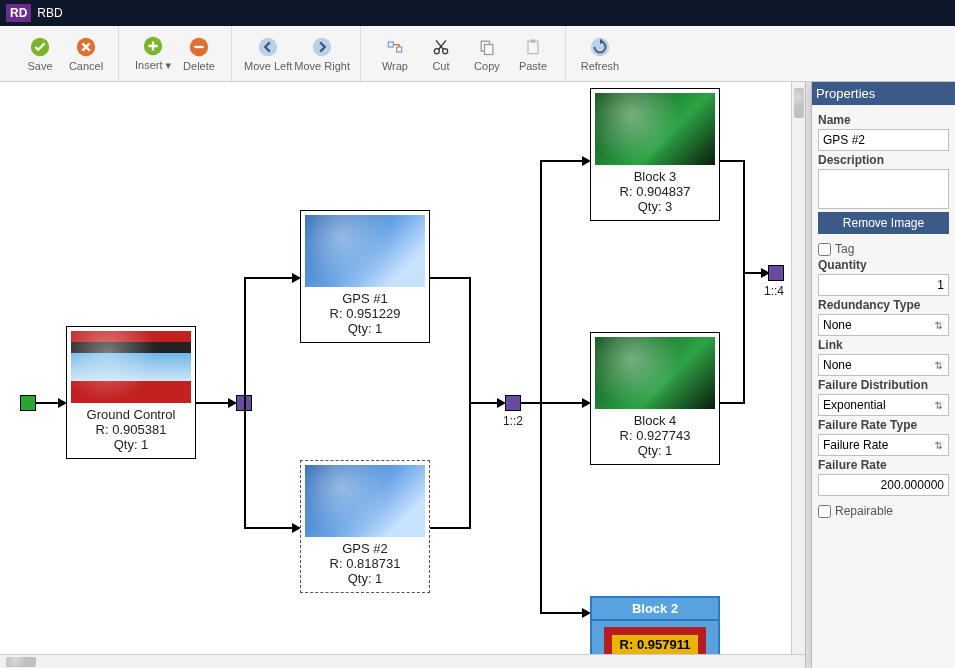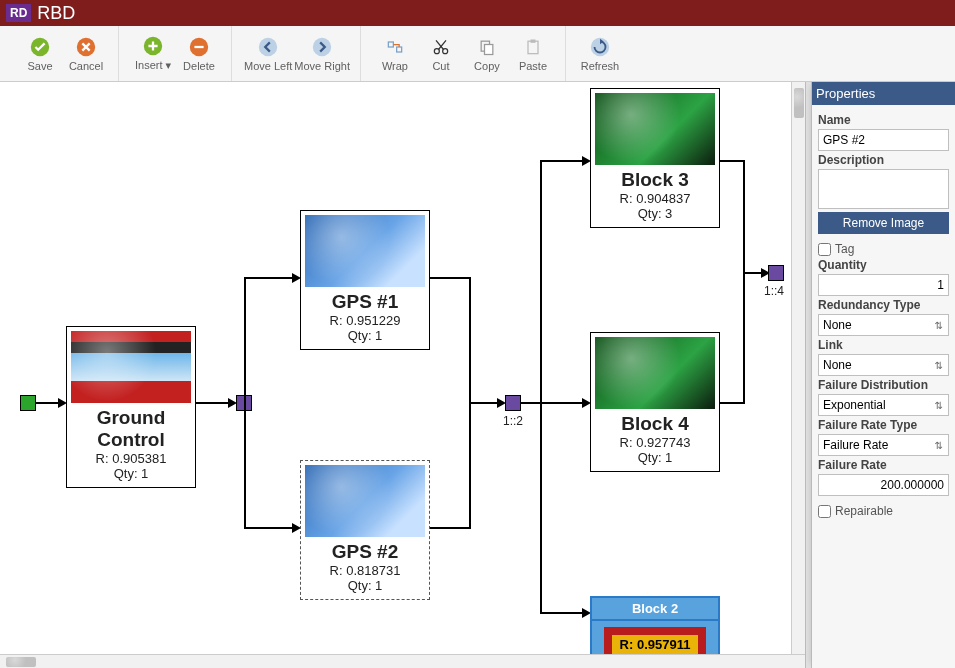--- a/index.html
+++ b/index.html
@@ -4,35 +4,35 @@
 <style>
 * { box-sizing: border-box; margin: 0; padding: 0; }
 body {
   font-family: -apple-system, BlinkMacSystemFont, "Segoe UI", Arial, sans-serif;
   font-size: 13px;
   background: #fff;
   overflow: hidden;
   width: 955px; height: 668px;
 }
 .titlebar {
-  background: #7f1d1d;
+  background: #0f172a;
   color: #fff;
   height: 26px;
   display: flex; align-items: center;
   padding: 0 6px;
 }
 .titlebar .logo {
   background: #6a2c8e;
   color: #fff;
   font-weight: bold;
   padding: 2px 4px;
   margin-right: 6px;
   font-size: 12px;
 }
-.titlebar .title { font-size: 18px; }
+.titlebar .title { font-size: 12px; }
 .toolbar {
   background: #f5f5f5;
   border-bottom: 1px solid #ccc;
   height: 56px;
   display: flex; align-items: flex-end;
   padding: 0 8px;
   gap: 2px;
 }
 .tool-group { display: flex; gap: 2px; padding: 0 10px; border-right: 1px solid #ddd; height: 100%; align-items: center; }
 .tool-group:last-child { border-right: none; }
@@ -121,21 +121,21 @@
   margin-bottom:4px;
   display:flex; align-items:center; justify-content:center;
   position:relative; overflow:hidden;
 }
 .thumb.cpu { background: linear-gradient(135deg,#2c67b3 0%,#67a3e6 50%,#c8e1ff 80%); }
 .thumb.pcb { background: linear-gradient(135deg,#0b4d14 0%,#2ca344 60%,#0b1c0d 100%); }
 .thumb.drone {
   background: linear-gradient(180deg,#c32020 0%,#c32020 15%,#222 15%,#222 30%,#6cb5e8 30%,#d0e7f7 70%,#c32020 70%);
 }
 .thumb::after { content:""; position:absolute; inset:0; background: radial-gradient(circle at 30% 30%, rgba(255,255,255,0.4), transparent 50%); }
-.node .nlabel { font-weight:bold; font-size:19px; color:#222; }
+.node .nlabel { font-weight:normal; font-size:13px; color:#222; }
 .node .nr, .node .nq { font-size:13px; color:#222; }
 
 .blueblock {
   position:absolute; border:2px solid #2a7ac7; background:#58a2de;
   color:#fff; font-weight:bold; font-size:13px; text-align:center;
 }
 .blueblock .bhdr { background:#58a2de; padding:3px 0; border-bottom:2px solid #2a7ac7; }
 .blueblock .bvalwrap { background:#58a2de; padding:6px; border-bottom:2px solid #2a7ac7;}
 .blueblock .bval { background:#eab308; color:#000; border:8px solid #b91c1c; padding:2px 8px; display:inline-block; }
 .blueblock .bqty { background:#58a2de; padding:3px 0; }

